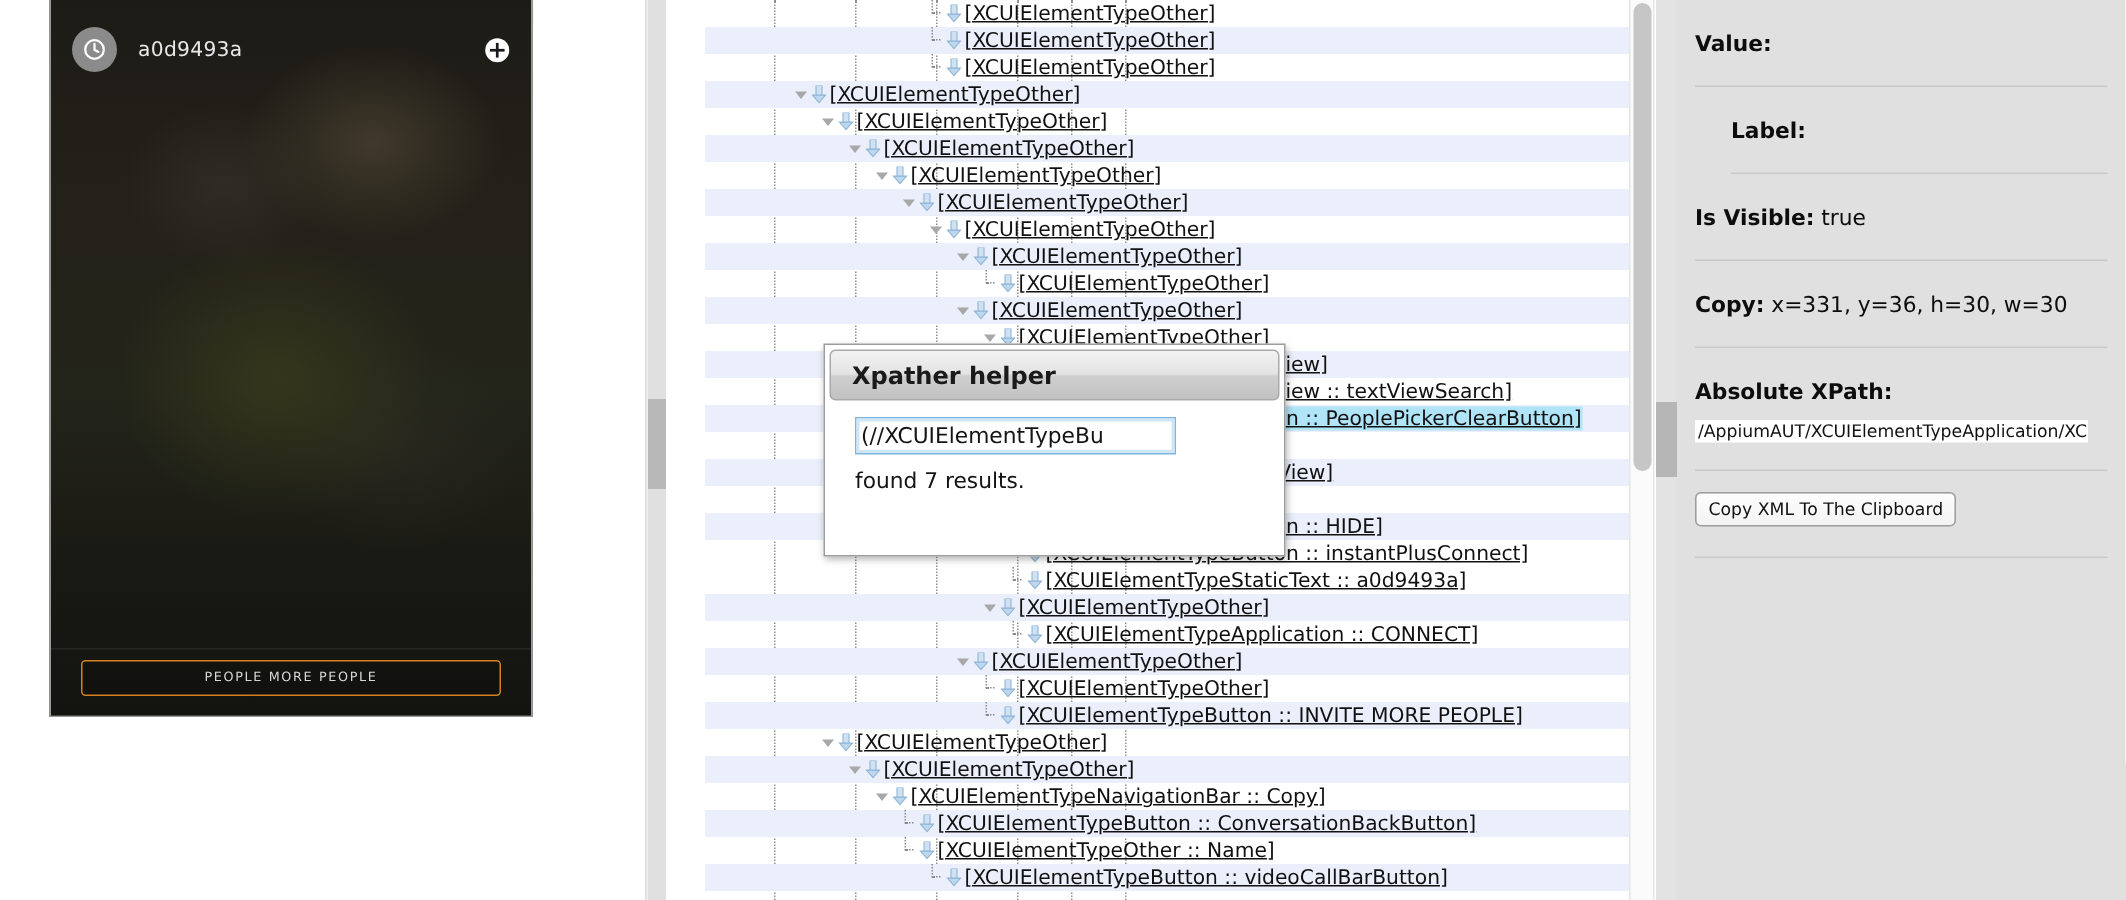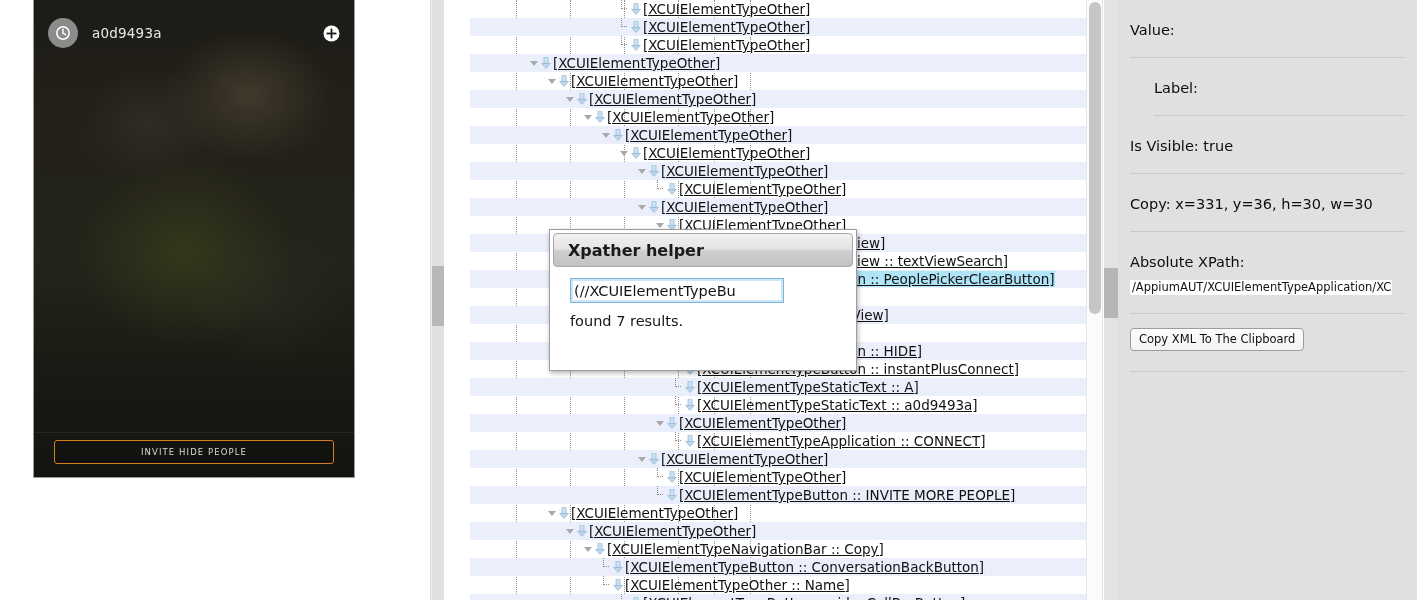--- a/index.html
+++ b/index.html
@@ -276,21 +276,21 @@
     box-sizing: border-box;
   }
   .detail-text {
     position: absolute;
     left: 0; top: 22px;
     font-size: 14.5px;
     color: #0d0d0d;
     white-space: nowrap;
     font-family: "DejaVu Sans", sans-serif;
   }
-  .detail-text b { font-weight: normal; text-align: right; }
+  .detail-text b { font-weight: bold; text-align: right; }
   #xpath-value-box {
     position: absolute;
     left: 0; top: 48px;
     width: 262px;
     background: #ffffff;
     color: #111;
     font-size: 11.5px;
     line-height: 15px;
     height: 15px;
     overflow: hidden;
@@ -335,21 +335,21 @@
             <circle cx="8.5" cy="8.5" r="8" fill="#ffffff"></circle>
             <rect x="7.6" y="3.6" width="1.8" height="9.8" fill="#1a1a1a"></rect>
             <rect x="3.6" y="7.6" width="9.8" height="1.8" fill="#1a1a1a"></rect>
           </svg>
         </div>
       </div>
 
       <div id="device-divider"></div>
 
       <div id="invite-btn">
-        <span>INVITE HIDE PEOPLE</span>
+        <span>PEOPLE MORE PEOPLE</span>
       </div>
     </div>
 
     <div id="left-scrollbar">
       <div id="left-scroll-track"></div>
       <div id="left-scroll-thumb"></div>
     </div>
   </div>
 
   <div id="tree-pane">
@@ -439,24 +439,20 @@
                 <path d="M0.6 6.4 L9.4 6.4 L5 11.4 Z" fill="#bcd7ee" stroke="#8fb4d4" stroke-width="0.7"></path>
               </svg></span><span class="node-label">[XCUIElementTypeCell]</span></span></div>
         <div class="tree-row stripe"><span class="rowinner"><span class="indent" style="width: 204px;"></span><span class="twisty leaf"></span><span class="nodeicon"><svg width="10" height="12" viewBox="0 0 10 12">
                 <rect x="3" y="0" width="4" height="7" fill="#cfe2f3" stroke="#8fb4d4" stroke-width="0.7"></rect>
                 <path d="M0.6 6.4 L9.4 6.4 L5 11.4 Z" fill="#bcd7ee" stroke="#8fb4d4" stroke-width="0.7"></path>
               </svg></span><span class="node-label">[XCUIElementTypeButton :: HIDE]</span></span></div>
         <div class="tree-row"><span class="rowinner"><span class="indent" style="width: 204px;"></span><span class="twisty leaf"></span><span class="nodeicon"><svg width="10" height="12" viewBox="0 0 10 12">
                 <rect x="3" y="0" width="4" height="7" fill="#cfe2f3" stroke="#8fb4d4" stroke-width="0.7"></rect>
                 <path d="M0.6 6.4 L9.4 6.4 L5 11.4 Z" fill="#bcd7ee" stroke="#8fb4d4" stroke-width="0.7"></path>
               </svg></span><span class="node-label">[XCUIElementTypeButton :: instantPlusConnect]</span></span></div>
-        <div class="tree-row stripe"><span class="rowinner"><span class="indent" style="width: 204px;"></span><span class="twisty leaf"></span><span class="nodeicon"><svg width="10" height="12" viewBox="0 0 10 12">
-                <rect x="3" y="0" width="4" height="7" fill="#cfe2f3" stroke="#8fb4d4" stroke-width="0.7"></rect>
-                <path d="M0.6 6.4 L9.4 6.4 L5 11.4 Z" fill="#bcd7ee" stroke="#8fb4d4" stroke-width="0.7"></path>
-              </svg></span><span class="node-label">[XCUIElementTypeStaticText :: A]</span></span></div>
         <div class="tree-row"><span class="rowinner"><span class="indent" style="width: 204px;"></span><span class="twisty leaf"></span><span class="nodeicon"><svg width="10" height="12" viewBox="0 0 10 12">
                 <rect x="3" y="0" width="4" height="7" fill="#cfe2f3" stroke="#8fb4d4" stroke-width="0.7"></rect>
                 <path d="M0.6 6.4 L9.4 6.4 L5 11.4 Z" fill="#bcd7ee" stroke="#8fb4d4" stroke-width="0.7"></path>
               </svg></span><span class="node-label">[XCUIElementTypeStaticText :: a0d9493a]</span></span></div>
         <div class="tree-row stripe"><span class="rowinner"><span class="indent" style="width: 186px;"></span><span class="twisty open"></span><span class="nodeicon"><svg width="10" height="12" viewBox="0 0 10 12">
                 <rect x="3" y="0" width="4" height="7" fill="#cfe2f3" stroke="#8fb4d4" stroke-width="0.7"></rect>
                 <path d="M0.6 6.4 L9.4 6.4 L5 11.4 Z" fill="#bcd7ee" stroke="#8fb4d4" stroke-width="0.7"></path>
               </svg></span><span class="node-label">[XCUIElementTypeOther]</span></span></div>
         <div class="tree-row"><span class="rowinner"><span class="indent" style="width: 204px;"></span><span class="twisty leaf"></span><span class="nodeicon"><svg width="10" height="12" viewBox="0 0 10 12">
                 <rect x="3" y="0" width="4" height="7" fill="#cfe2f3" stroke="#8fb4d4" stroke-width="0.7"></rect>

